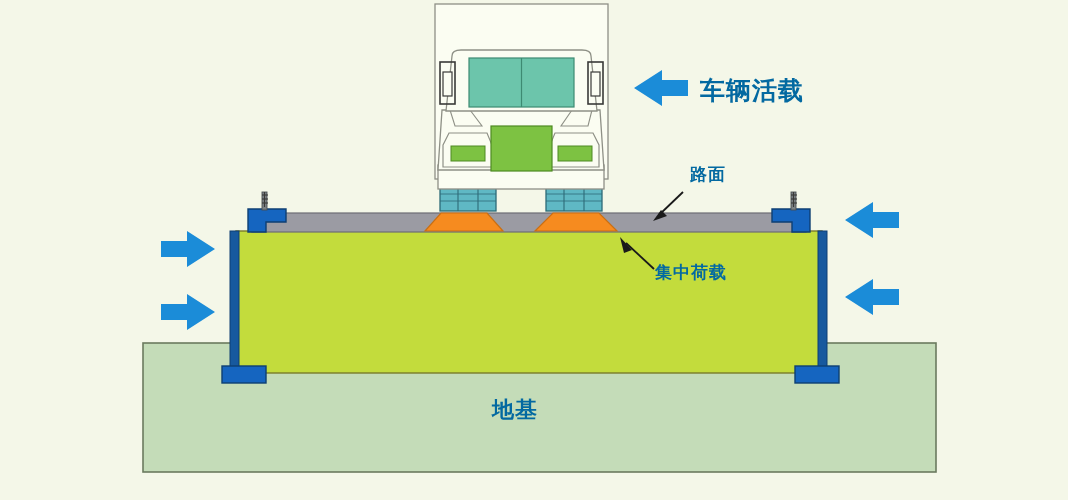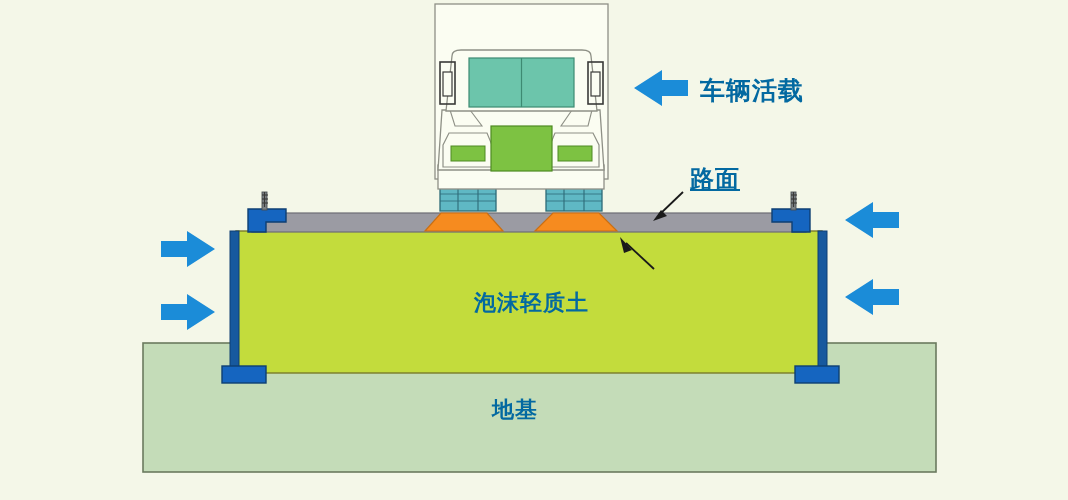--- a/index.html
+++ b/index.html
@@ -13,21 +13,21 @@
   #stage{position:absolute;left:0;top:0;width:1068px;height:500px;}
   .lbl{
     position:absolute;
     color:#0369a1;
     white-space:nowrap;
     font-weight:700;
     letter-spacing:1px;
   }
   .lbl-xl{font-size:25px;}
   .lbl-lg{font-size:22px;}
-  .lbl-md{font-size:24px;text-decoration:underline;}
+  .lbl-md{font-size:17px;}
   svg{display:block;}
 </style>
 </head>
 <body>
 
 <div id="stage">
 
   <svg width="1068" height="500" viewBox="0 0 1068 500">
 
     <g>
@@ -152,22 +152,22 @@
     </g>
     <g>
       <path d="M 215 312 L 187 294 L 187 304 L 161 304 L 161 320 L 187 320 L 187 330 Z" fill="#1b8cd8"></path>
     </g>
   </svg>
 
   <div class="lbl lbl-xl" style="left:700px;top:74px;">车辆活载</div>
 
   <div class="lbl lbl-md" style="left:690px;top:163px;">路面</div>
 
+  <div class="lbl lbl-md" style="left:655px;top:261px;">集中荷载</div>
 
 
 
 
 
-  <div class="lbl lbl-lg" style="left:474px;top:288px;">泡沫轻质土</div>
 
   <div class="lbl lbl-lg" style="left:492px;top:395px;">地基</div>
 
 </div>
 
 </body></html>

